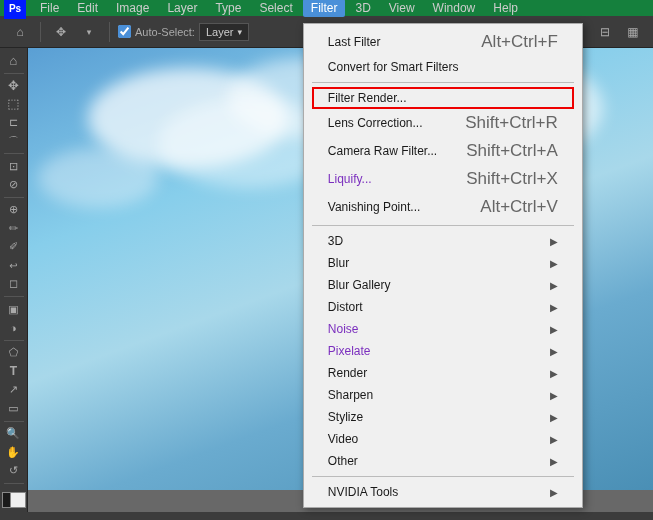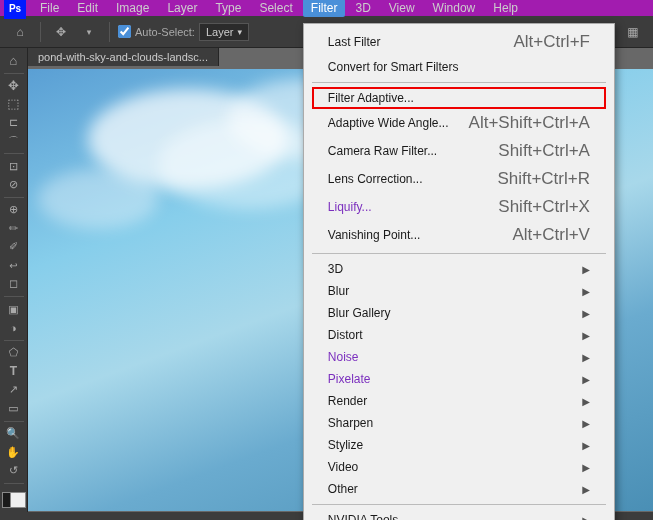--- a/index.html
+++ b/index.html
@@ -9,21 +9,21 @@
       overflow: hidden;
       font-family: 'Segoe UI', Arial, sans-serif;
       font-size: 12px;
       background: #3c3c3c;
     }
 
     
     .menu-bar {
       display: flex;
       align-items: center;
-      background: #a21caf;
+      background: #15803d;
       height: 16px;
       padding: 0 4px;
       gap: 2px;
       position: relative;
       z-index: 100;
     }
     .menu-bar-logo {
       width: 22px;
       height: 22px;
       background: #001aff;
@@ -221,37 +221,33 @@
         <span class="dropdown-shortcut">Alt+Ctrl+F</span>
       </div>
 
       <div class="dropdown-item">
         <span>Convert for Smart Filters</span>
         <span class="dropdown-shortcut"></span>
       </div>
       <div class="dropdown-separator"></div>
 
       <div class="dropdown-item highlighted">
-        <span>Filter Adaptive...</span>
+        <span>Filter Render...</span>
         <span class="dropdown-shortcut"></span>
       </div>
 
-      <div class="dropdown-item">
-        <span>Adaptive Wide Angle...</span>
-        <span class="dropdown-shortcut">Alt+Shift+Ctrl+A</span>
+
+      <div class="dropdown-item">
+        <span>Lens Correction...</span>
+        <span class="dropdown-shortcut">Shift+Ctrl+R</span>
       </div>
 
       <div class="dropdown-item">
         <span>Camera Raw Filter...</span>
         <span class="dropdown-shortcut">Shift+Ctrl+A</span>
-      </div>
-
-      <div class="dropdown-item">
-        <span>Lens Correction...</span>
-        <span class="dropdown-shortcut">Shift+Ctrl+R</span>
       </div>
 
       <div class="dropdown-item purple">
         <span>Liquify...</span>
         <span class="dropdown-shortcut">Shift+Ctrl+X</span>
       </div>
 
       <div class="dropdown-item">
         <span>Vanishing Point...</span>
         <span class="dropdown-shortcut">Alt+Ctrl+V</span>
@@ -368,21 +364,20 @@
     <div class="tool-btn" style="font-size:11px;">↺</div>
     <div class="tool-separator"></div>
 
     <div class="color-swatch">
       <div class="color-fg"></div>
       <div class="color-bg"></div>
     </div>
   </div>
 
   <div class="canvas-area">
-    <div class="canvas-tab">pond-with-sky-and-clouds-landsc...</div>
     <div class="canvas-image">
 
       <div class="cloud-shape" style="width:200px;height:100px;top:20px;left:60px;"></div>
       <div class="cloud-shape" style="width:150px;height:80px;top:10px;left:200px;background:rgba(255,255,255,0.5);"></div>
       <div class="cloud-shape" style="width:180px;height:90px;top:50px;left:130px;background:rgba(255,255,255,0.4);"></div>
       <div class="cloud-shape" style="width:250px;height:120px;top:0px;right:50px;background:rgba(255,255,255,0.6);"></div>
       <div class="cloud-shape" style="width:120px;height:60px;top:100px;left:10px;background:rgba(255,255,255,0.35);"></div>
     </div>
   </div>
 </div>

